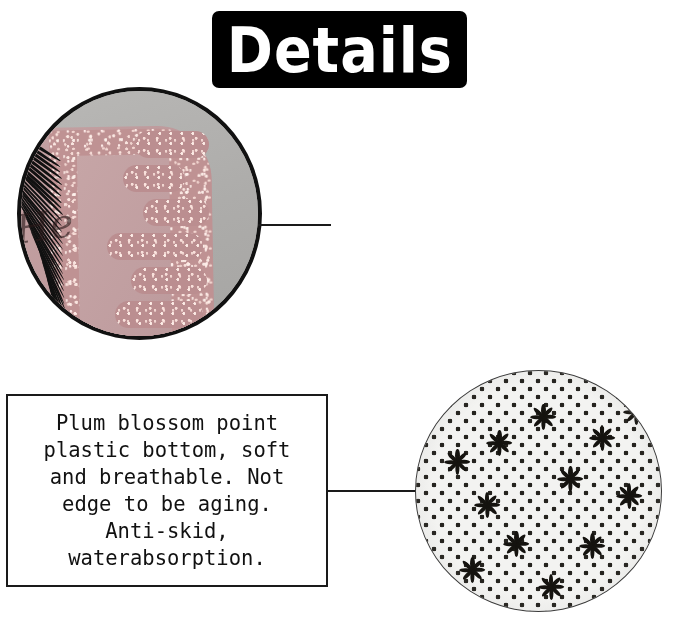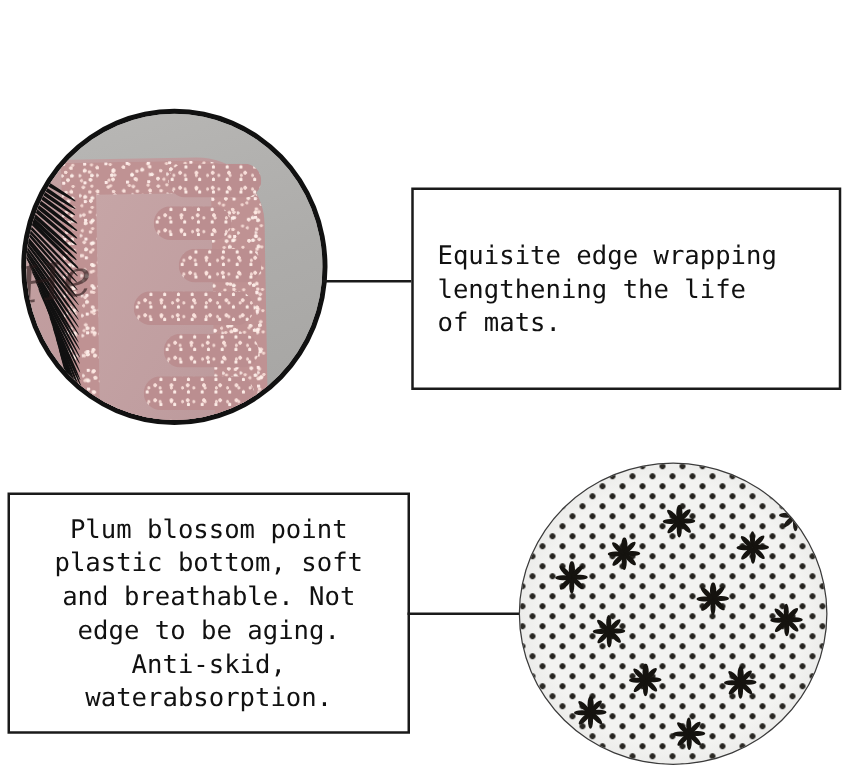--- a/index.html
+++ b/index.html
@@ -236,20 +236,23 @@
     background: #15130f;
     border-radius: 50%;
     transform-origin: 50% 100%;
   }
 </style>
 </head>
 <body>
 
 <div id="page">
 
+  <div class="banner">
+    <span class="banner-text">Details</span>
+  </div>
 
   <div class="photo-circle" id="photo-edge">
     <div class="bg-grey"></div>
     <div class="mat-body"></div>
     <div class="glitter-band"></div>
     <div class="inner-panel"></div>
     <div class="tongues" id="tongues">
         <div class="tongue" style="left: 22px; top: 10px; width: 74px;"></div>
         <div class="tongue" style="left: 10px; top: 44px; width: 62px;"></div>
         <div class="tongue" style="left: 30px; top: 78px; width: 66px;"></div>
@@ -292,25 +295,20 @@
         <div class="lash" style="width: 1.62727px; height: 63.5789px; left: 15.4545px; top: 126.603px; transform: rotate(-16.1818deg);"></div>
         <div class="lash" style="width: 1.58485px; height: 60.4345px; left: 15.6364px; top: 135.687px; transform: rotate(-14.7879deg);"></div>
         <div class="lash" style="width: 1.54242px; height: 57.2319px; left: 15.8182px; top: 144.829px; transform: rotate(-13.3939deg);"></div>
         <div class="lash" style="width: 1.5px; height: 54px; left: 16px; top: 154px; transform: rotate(-12deg);"></div>
       </div>
     <div class="signature">He</div>
   </div>
 
   <div class="leader" id="leader-top"></div>
 
-  <div class="callout" id="callout-edge">
-    <p>Equisite edge wrapping
-lengthening the life
-of mats.</p>
-  </div>
 
   <div class="callout" id="callout-bottom">
     <p>Plum blossom point
 plastic bottom, soft
 and breathable. Not
 edge to be aging.
 Anti-skid,
 waterabsorption.</p>
   </div>
 

